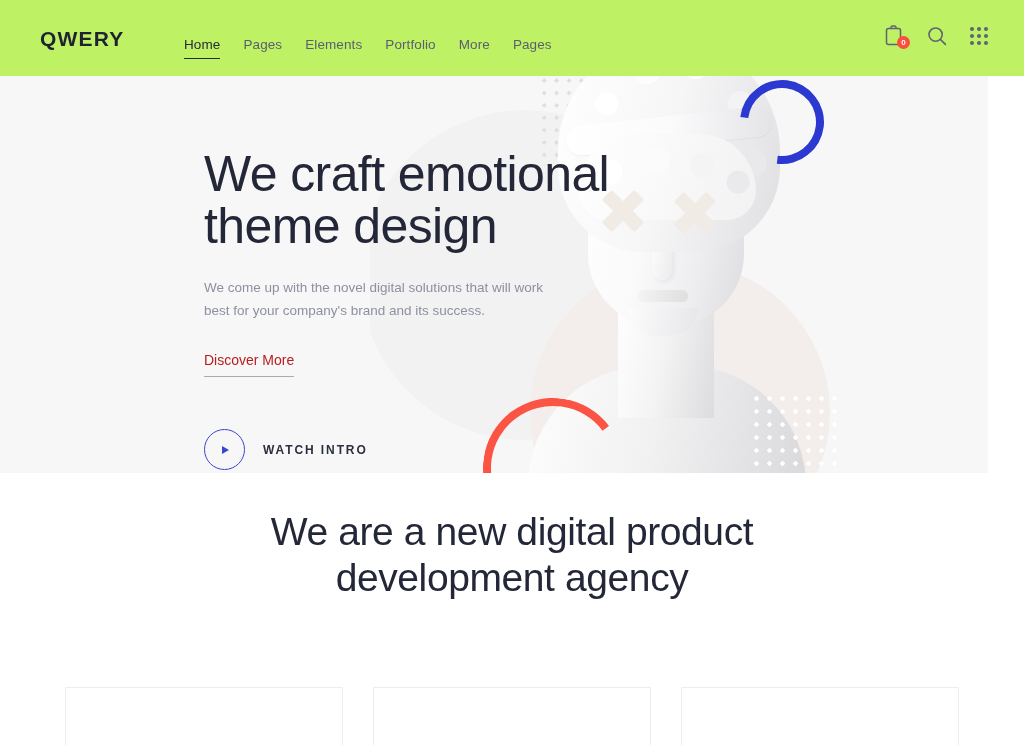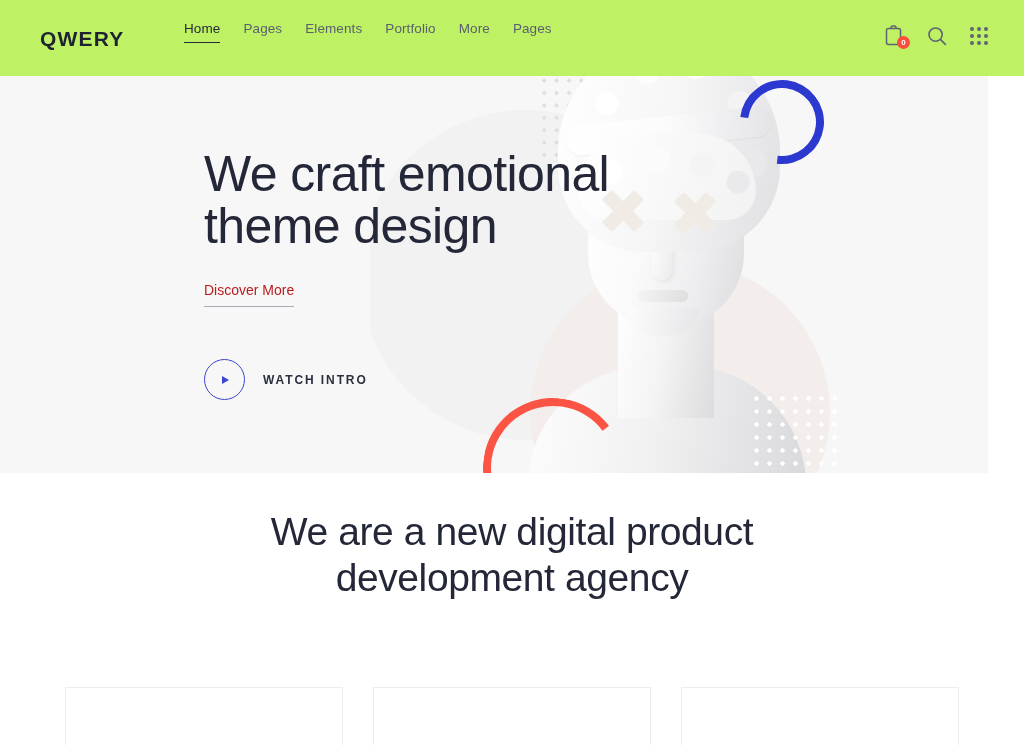--- a/index.html
+++ b/index.html
@@ -18,21 +18,21 @@
     background:#bef264;
     display:flex; align-items:center;
     z-index:50;
   }
   .logo {
     position:absolute; left:40px; top:27px;
     font-size:21px; font-weight:700;
     letter-spacing:1.2px; color:#1f2230;
   }
   .nav {
-    position:absolute; left:184px; top:20px;
+    position:absolute; left:184px; top:36px;
     display:flex; align-items:flex-start; gap:23px;
   }
   .nav-item {
     font-size:13.5px; color:#5a5f70;
     letter-spacing:.1px; line-height:17px;
     position:relative; padding-bottom:6px;
     cursor:pointer; white-space:nowrap;
   }
   .nav-item.active { color:#262a39; }
   .nav-item.active::after {
@@ -291,20 +291,21 @@
     <div class="dots-white"></div>
     <div class="ring-blue"></div>
     <div class="ring-red"></div>
   </div>
 
   <div class="hero-text">
     <h1 class="hero-title">
       <span>We craft emotional</span><br>
       <span>theme design</span>
     </h1>
+    <p class="hero-sub">We come up with the novel digital solutions that will work best for your company's brand and its success.</p>
     <a class="discover">Discover More</a>
     <div class="watch-row">
       <span class="play-circle">
         <span class="play-tri"></span>
       </span>
       <span class="watch-label">WATCH INTRO</span>
     </div>
   </div>
 </div>
 

